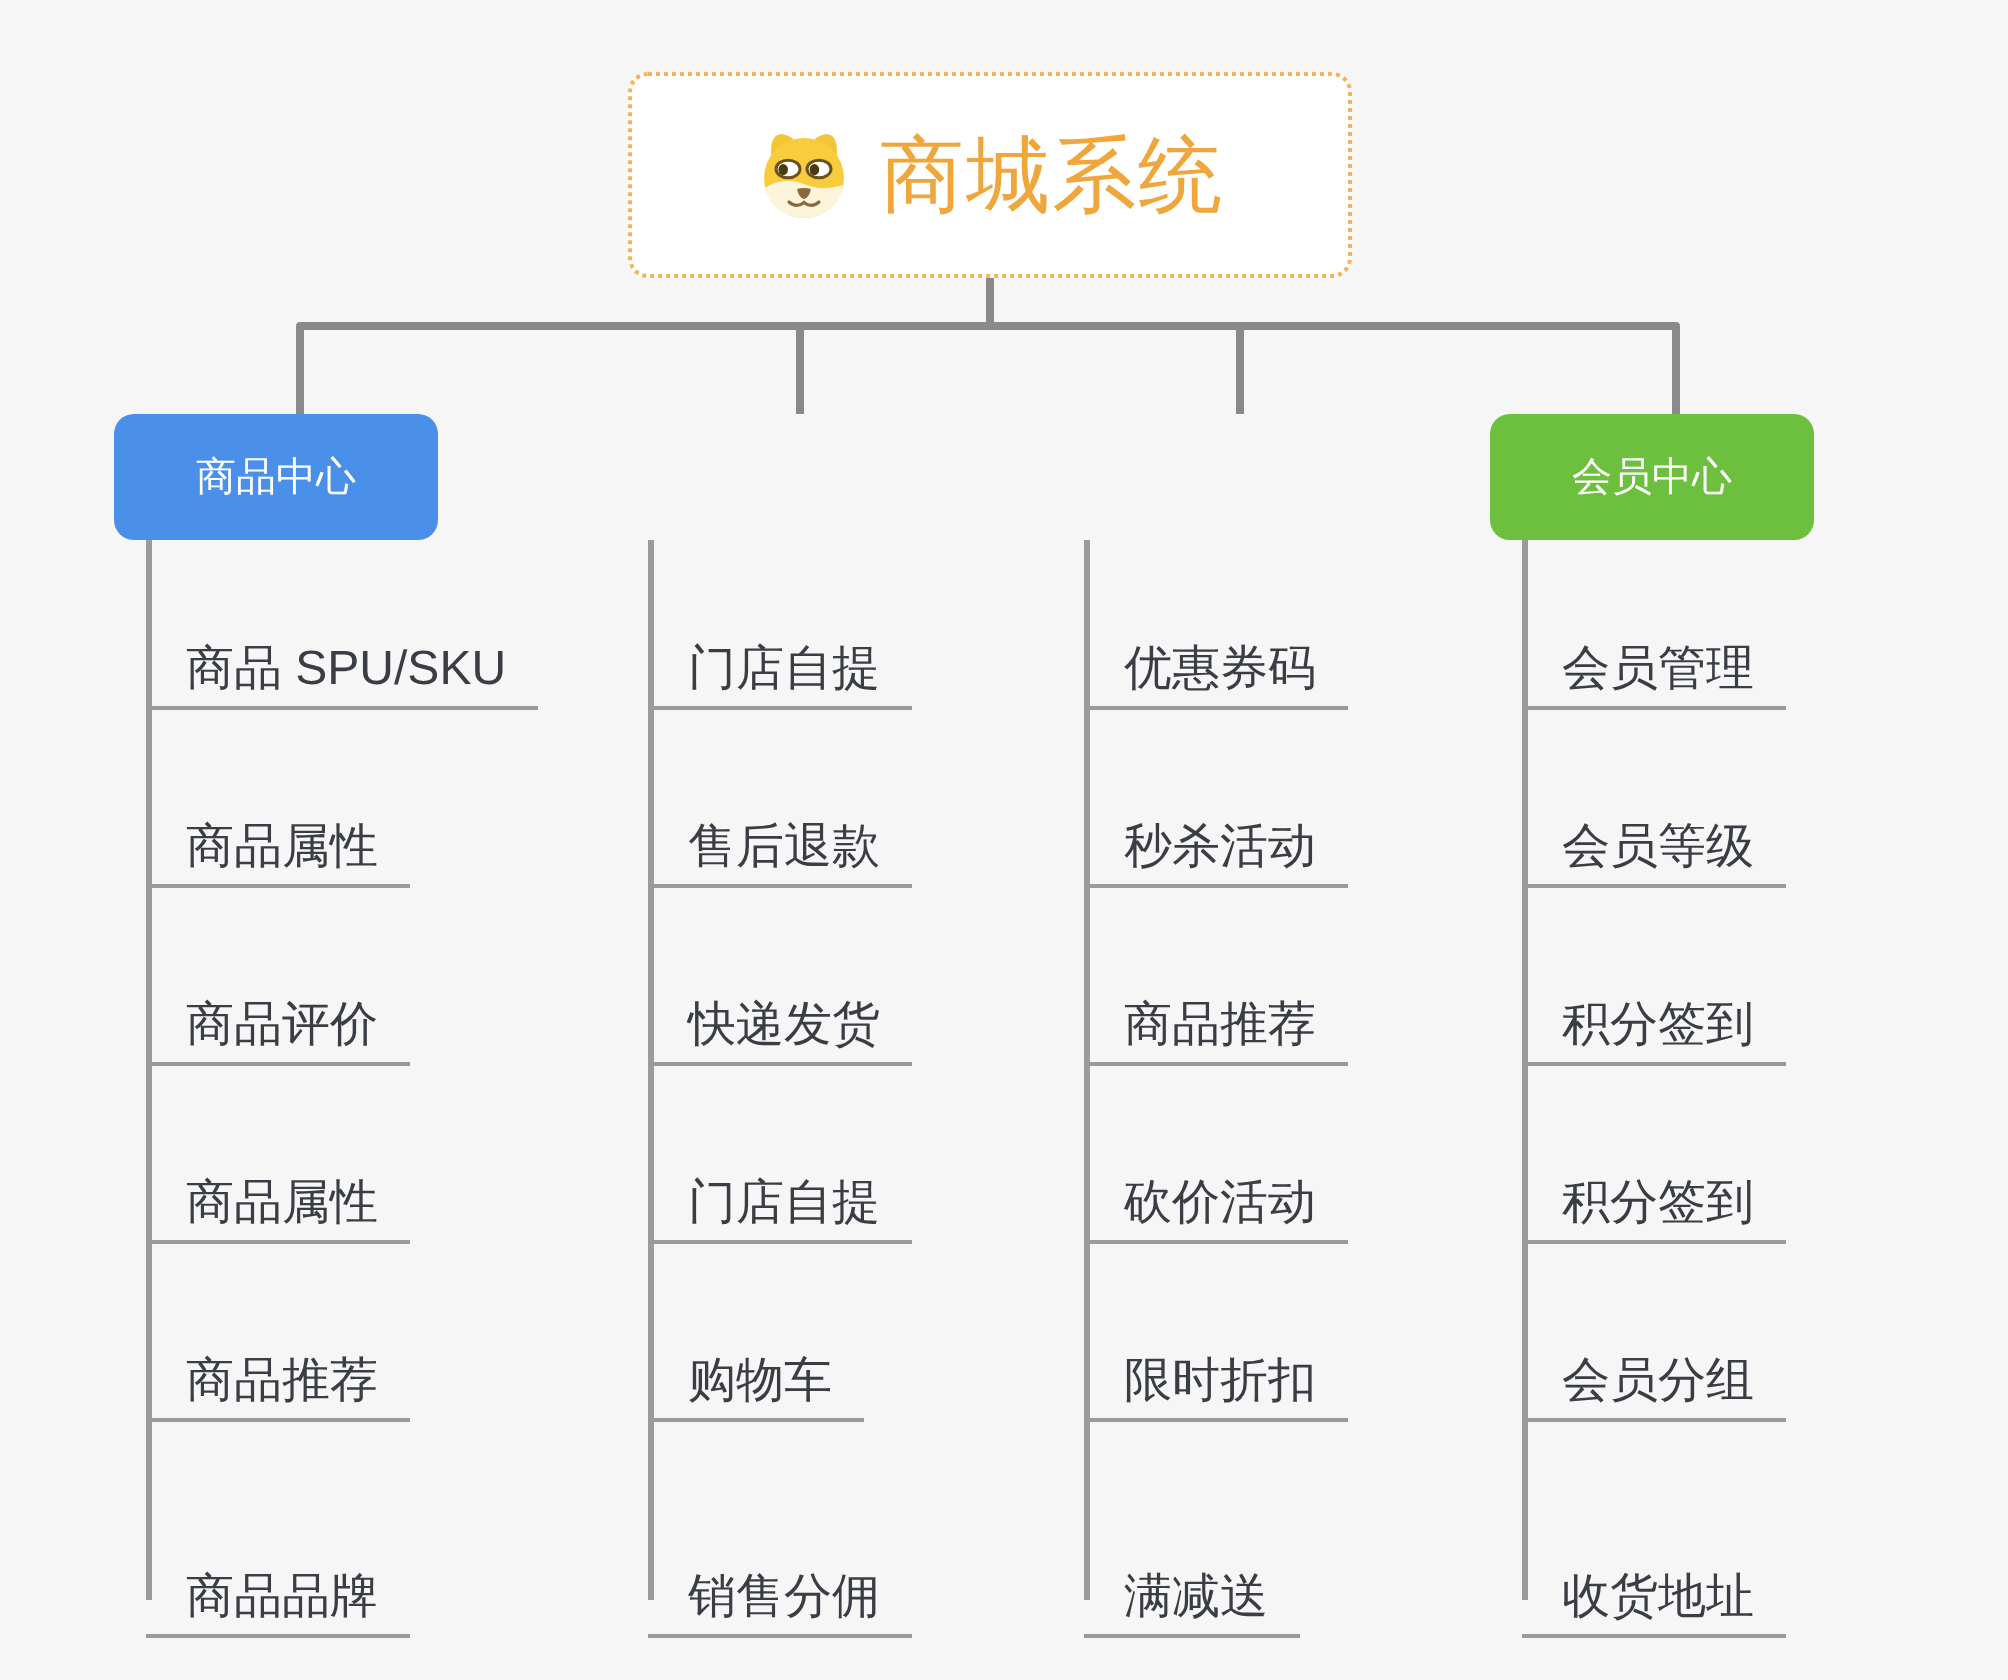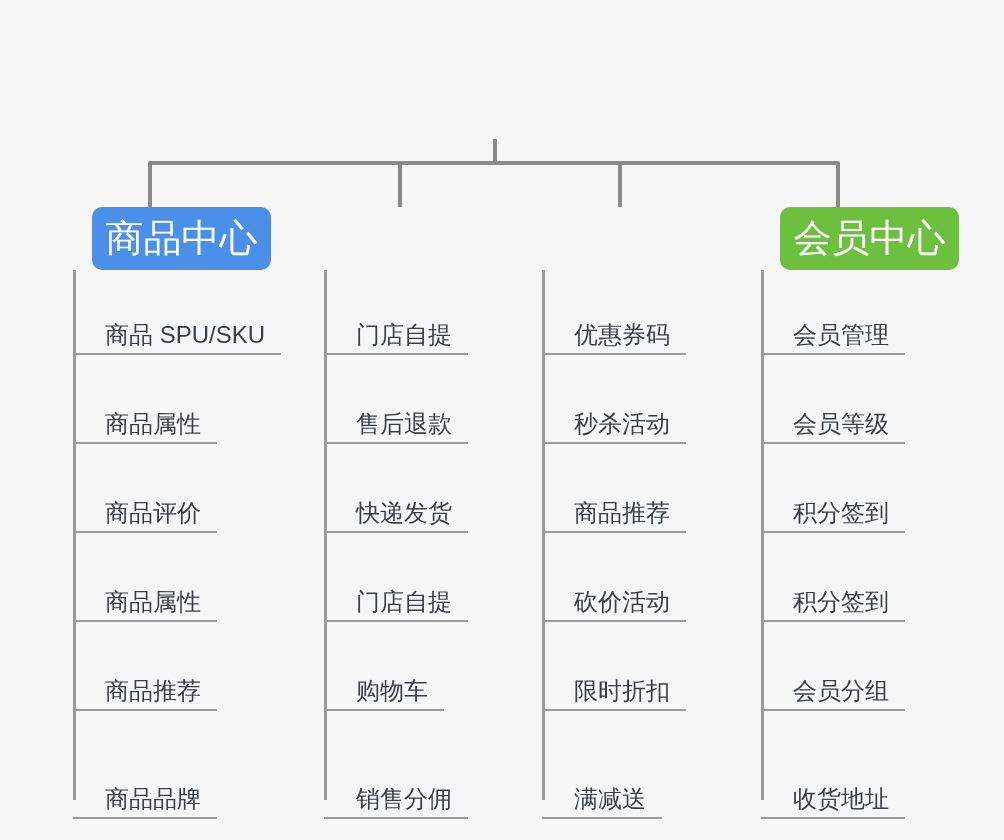--- a/index.html
+++ b/index.html
@@ -13,44 +13,61 @@
   .root-title{font-size:42px;color:#efa63d;letter-spacing:1px;}
 
   
   .conn{position:absolute;background:#8a8a8a;}
   .stem{left:493px;top:139px;width:4px;height:24px;}
   .hbar{left:148px;top:161px;width:692px;height:4px;border-radius:2px;}
   .drop{top:163px;width:4px;height:44px;}
   .d0{left:148px}.d1{left:398px}.d2{left:618px}.d3{left:836px}
 
   
-  .header{position:absolute;top:207px;width:179px;height:63px;border-radius:10px;
-          display:flex;align-items:center;justify-content:center;color:#fff;font-size:38px;margin-left:35px;}
+  .header{position:absolute;top:207px;width:162px;height:63px;border-radius:10px;
+          display:flex;align-items:center;justify-content:center;color:#fff;font-size:20px;}
   .h0{left:57px}.h1{left:308px}.h2{left:526px}.h3{left:745px}
 
   
   .branch{position:absolute;top:270px;height:532px;}
   .b0{left:73px}.b1{left:324px}.b2{left:542px}.b3{left:761px}
   .spine{position:absolute;left:0;top:0;width:3px;height:530px;background:#9b9b9b;}
   .child{position:absolute;left:0;white-space:nowrap;font-size:24px;line-height:32px;
-         color:#3a3e44;padding:0 16px 2px 32px;border-bottom:2px solid #9a9a9a;}
+         color:#3a3e44;padding:0 16px 2px 20px;border-bottom:2px solid #9a9a9a;}
   .r0{top:49px}.r1{top:138px}.r2{top:227px}.r3{top:316px}.r4{top:405px}.r5{top:513px}
 </style>
 </head>
 <body>
 
 <div class="canvas">
 
   <div class="conn stem"></div>
   <div class="conn hbar"></div>
   <div class="conn drop d0"></div>
   <div class="conn drop d1"></div>
   <div class="conn drop d2"></div>
   <div class="conn drop d3"></div>
 
+  <div class="root">
+    <span style="display:inline-flex;">
+      <svg width="48" height="48" viewBox="0 0 48 48" aria-hidden="true">
+        <path d="M8 17 Q6 3 13 3 Q19 4 21 9 Z" fill="#f3c436"></path>
+        <path d="M40 17 Q42 3 35 3 Q29 4 27 9 Z" fill="#f3c436"></path>
+        <circle cx="24" cy="25" r="20" fill="#f8cd3d"></circle>
+        <path d="M4.5 30 Q14 24 24 28 Q34 32 43.5 28.5 Q41 44 24 45 Q8 44 4.5 30 Z" fill="#fdf4dc"></path>
+        <ellipse cx="16" cy="20.5" rx="6" ry="4.4" fill="#ffffff" stroke="#6b531f" stroke-width="1.5"></ellipse>
+        <ellipse cx="31.5" cy="20.5" rx="6" ry="4.4" fill="#ffffff" stroke="#6b531f" stroke-width="1.5"></ellipse>
+        <ellipse cx="13.6" cy="20.8" rx="2.4" ry="2.8" fill="#4c3a12"></ellipse>
+        <ellipse cx="29.2" cy="20.8" rx="2.4" ry="2.8" fill="#4c3a12"></ellipse>
+        <path d="M20.5 30.5 Q24 29.5 27.5 30.5 Q26.5 35 24 35.5 Q21.5 35 20.5 30.5 Z" fill="#8a683a"></path>
+        <path d="M16.5 37 Q20.2 40.2 24 37.2 Q27.8 40.2 31.5 37" stroke="#8a683a" stroke-width="1.6" fill="none" stroke-linecap="round"></path>
+      </svg>
+    </span>
+    <span class="root-title">商城系统</span>
+  </div>
 
   <div class="header h0" style="background: rgb(74, 143, 232);">
     <span>商品中心</span>
   </div>
   <div class="header h3" style="background: rgb(108, 192, 62);">
     <span>会员中心</span>
   </div>
 
   <div class="branch b0">
     <div class="spine"></div>

